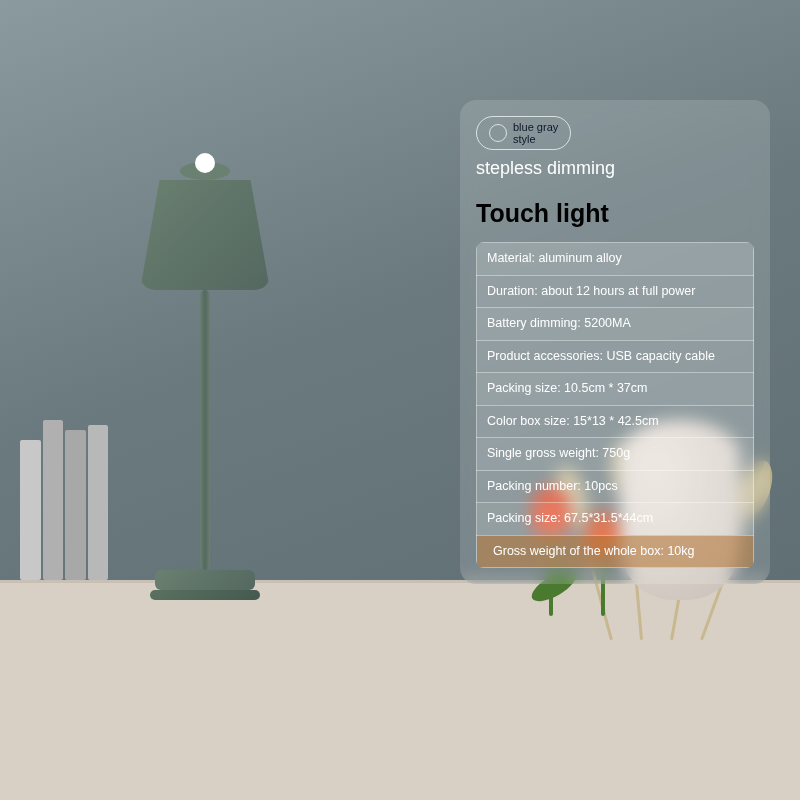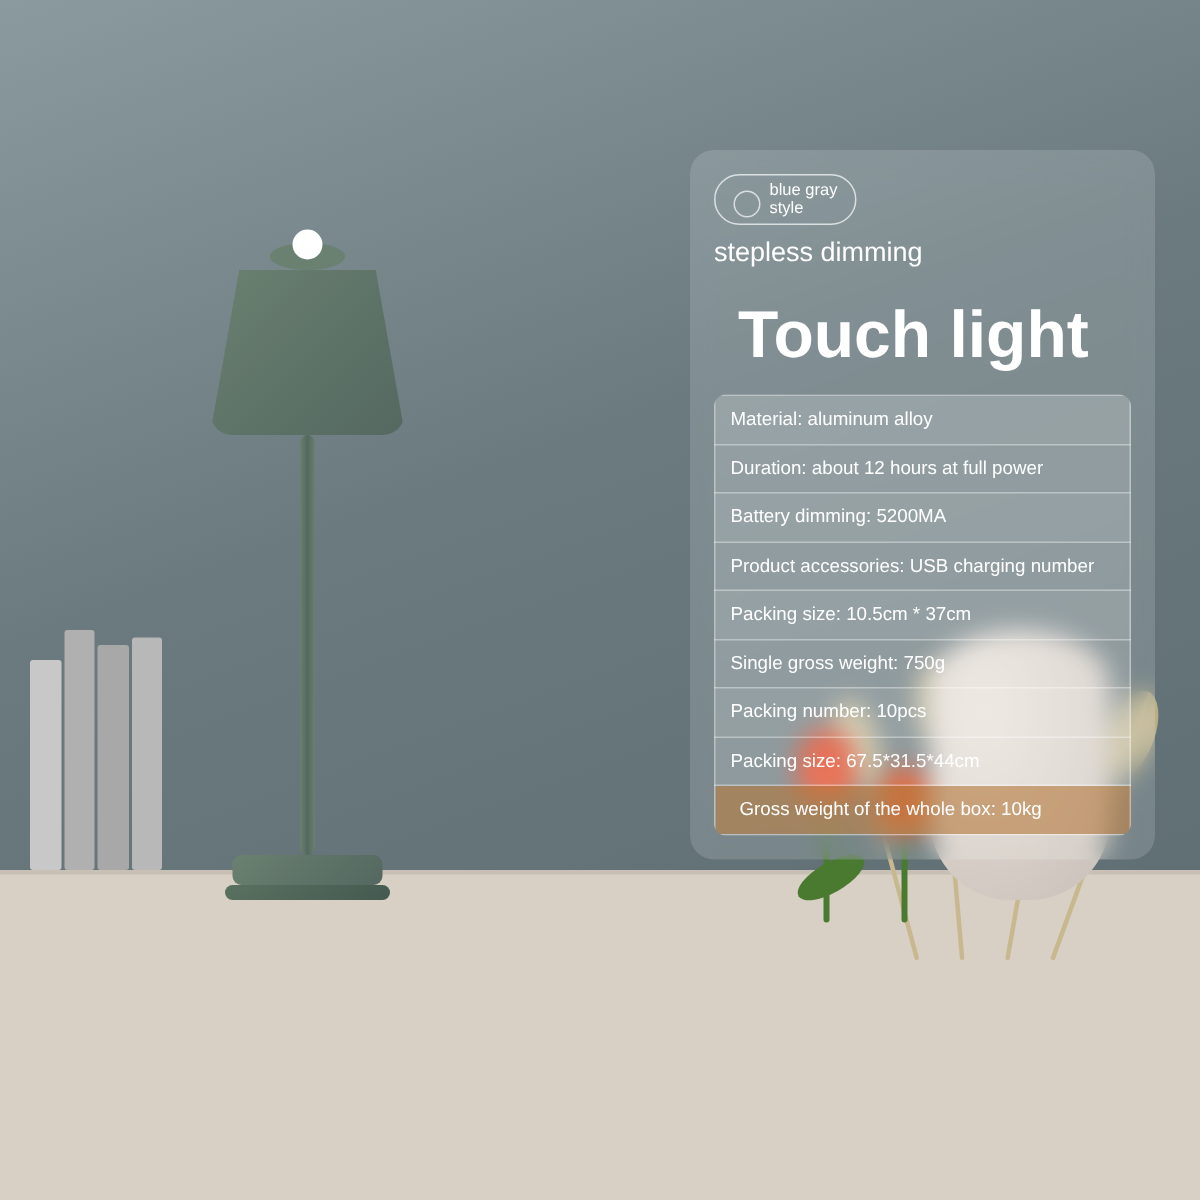--- a/index.html
+++ b/index.html
@@ -202,26 +202,26 @@
       width: 310px;
       background: rgba(255, 255, 255, 0.15);
       backdrop-filter: blur(8px);
       border-radius: 16px;
       padding: 16px;
       color: white;
     }
 
     .style-badge {
       display: inline-flex;
-      align-items: flex-end;
+      align-items: center;
       border: 1.5px solid rgba(255,255,255,0.7);
       border-radius: 20px;
       padding: 4px 12px;
       font-size: 12px;
-      color: #ffffff;
+      color: #0f172a;
       margin-bottom: 8px;
     }
 
     .style-badge::before {
       content: '';
       width: 16px;
       height: 16px;
       border: 1.5px solid rgba(255,255,255,0.7);
       border-radius: 50%;
       margin-right: 6px;
@@ -229,25 +229,24 @@
     }
 
     .subtitle {
       font-size: 18px;
       font-weight: 400;
       color: white;
       margin-bottom: 20px;
     }
 
     .title {
-      font-size: 44px;
+      font-size: 25px;
       font-weight: 600;
-      color: #ffffff;
+      color: #000000;
       margin-bottom: 14px;
-      margin-left: 16px;
     }
 
     .specs-table {
       width: 100%;
       border-collapse: collapse;
       background: rgba(255,255,255,0.12);
       border-radius: 8px;
       overflow: hidden;
     }
 
@@ -347,24 +346,27 @@
         <tr>
           <td>Material: aluminum alloy</td>
         </tr>
         <tr>
           <td>Duration: about 12 hours at full power</td>
         </tr>
         <tr>
           <td>Battery dimming: 5200MA</td>
         </tr>
         <tr>
-          <td>Product accessories: USB charging number</td>
+          <td>Product accessories: USB capacity cable</td>
         </tr>
         <tr>
           <td>Packing size: 10.5cm * 37cm</td>
+        </tr>
+        <tr>
+          <td>Color box size: 15*13 * 42.5cm</td>
         </tr>
         <tr>
           <td>Single gross weight: 750g</td>
         </tr>
         <tr>
           <td>Packing number: 10pcs</td>
         </tr>
         <tr>
           <td>Packing size: 67.5*31.5*44cm</td>
         </tr>

